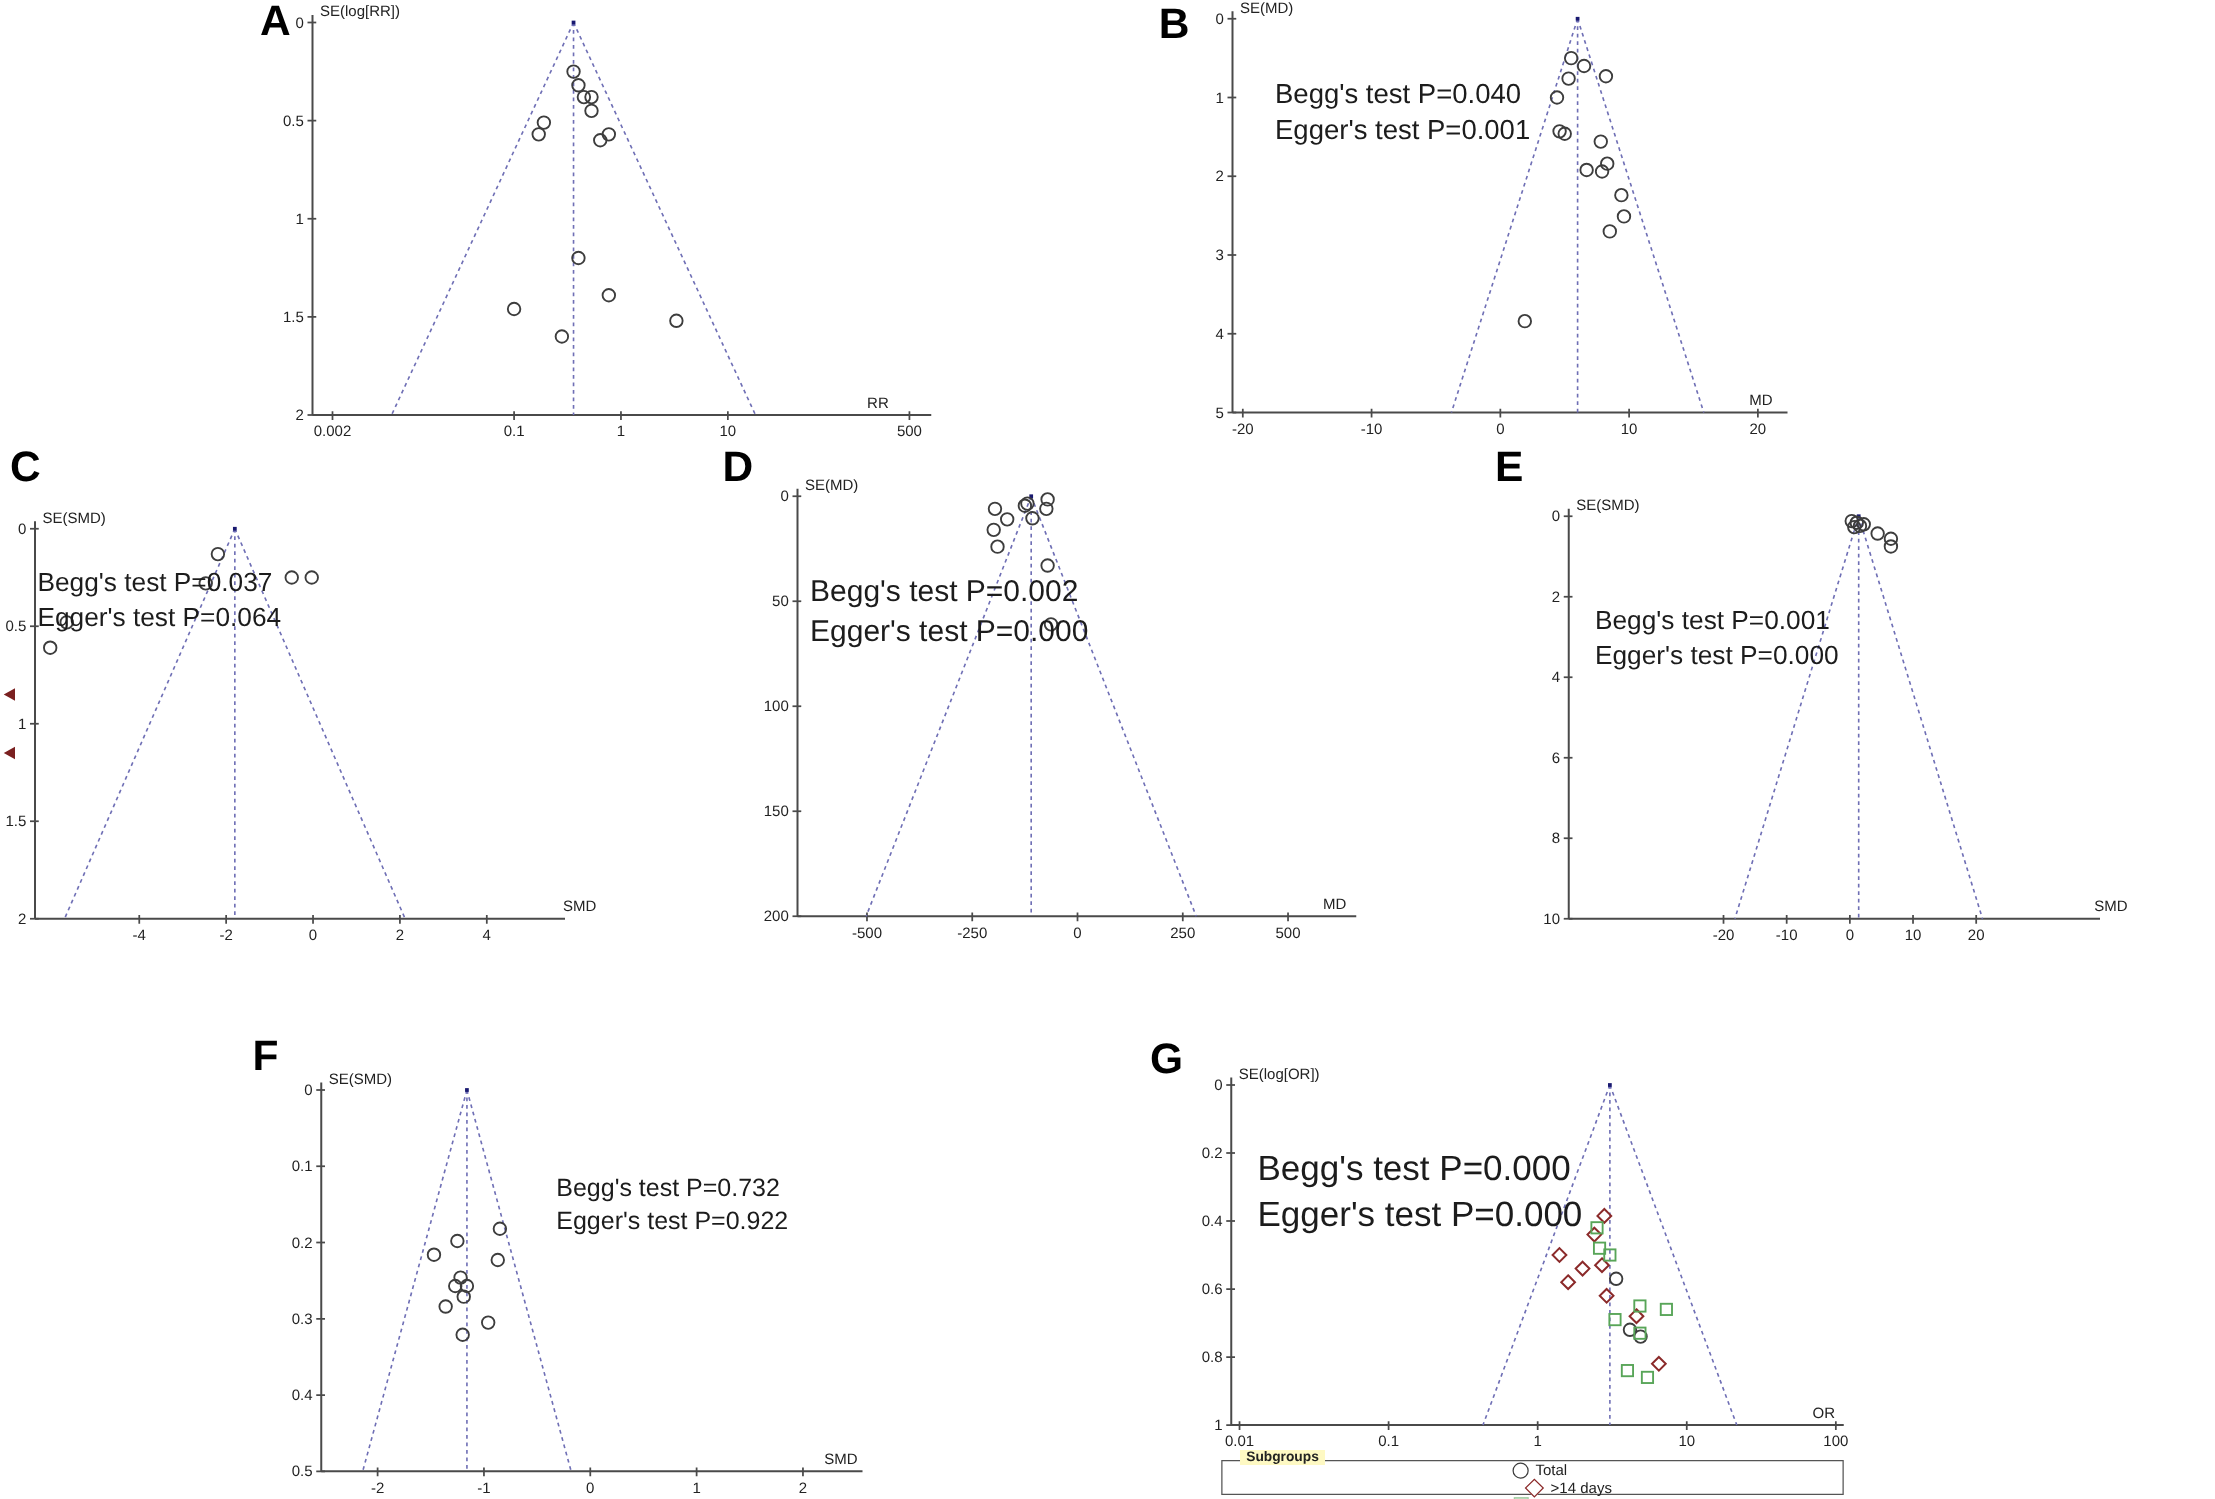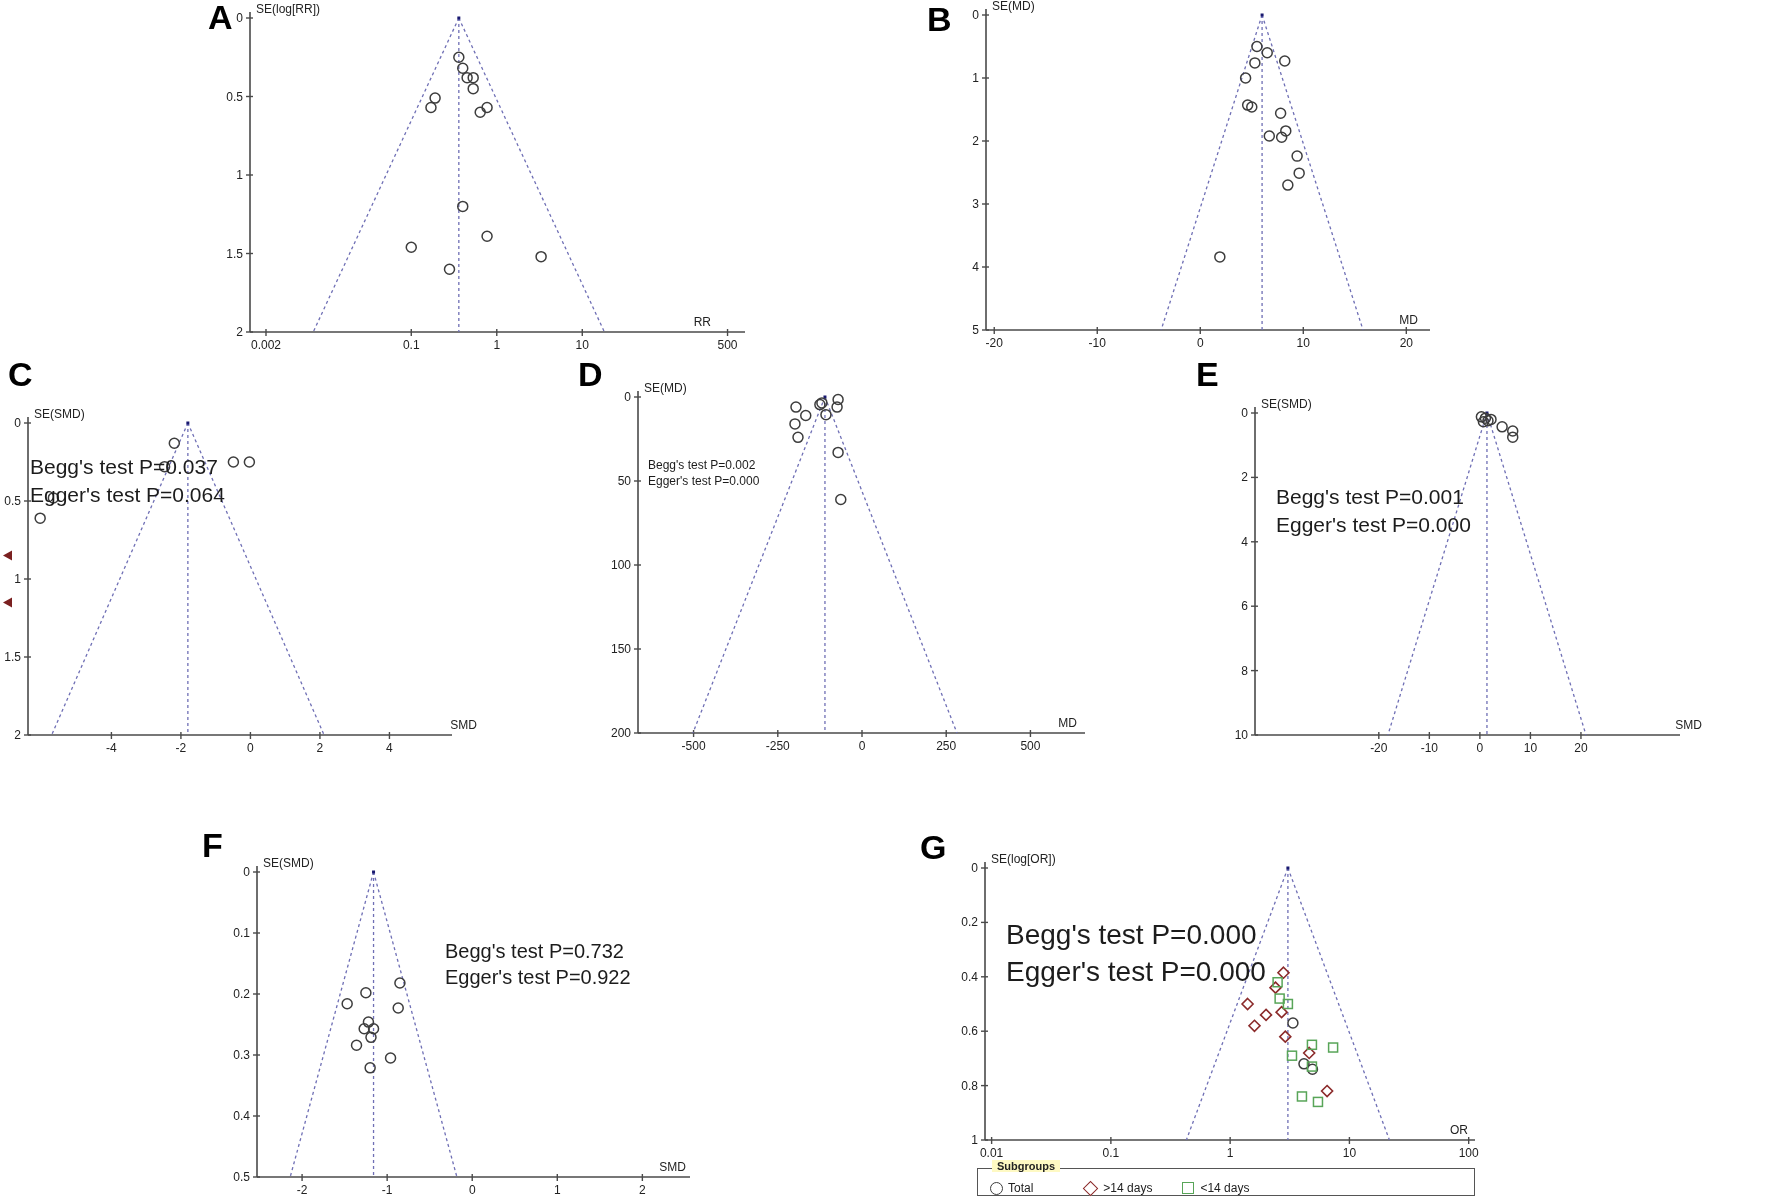--- a/index.html
+++ b/index.html
@@ -6,21 +6,21 @@
   .figure{position:relative;width:1772px;height:1199px;background:#ffffff;
           font-family:"Liberation Sans", sans-serif;overflow:hidden;}
   .panel{position:absolute;}
   .panel-letter{position:absolute;font-weight:bold;font-size:34px;color:#000;line-height:1;}
   .anno{position:absolute;color:#1c1c1c;line-height:1.32;white-space:nowrap;}
   .plot-svg{position:absolute;left:0;top:0;overflow:visible;}
   
   .legend-box{position:absolute;border:1.5px solid #555;background:#fff;}
   .legend-title{position:absolute;top:-9px;left:14px;background:#fef9c3;padding:0 5px;
                 font-size:11px;font-weight:bold;color:#222;}
-  .legend-items{display:flex;align-items:flex-end;height:100%;padding-left:8px;}
+  .legend-items{display:flex;align-items:center;height:100%;padding-left:8px;flex-direction:column;}
   .legend-item{display:flex;align-items:center;font-size:12px;color:#222;}
   .lg-circle{width:11px;height:11px;border:1.6px solid #3d3d3d;border-radius:50%;
              display:inline-block;margin-right:5px;background:#fff;}
   .lg-diamond{width:9px;height:9px;border:1.6px solid #8b2a2a;transform:rotate(45deg);
               display:inline-block;margin-right:7px;background:#fff;}
   .lg-square{width:10px;height:10px;border:1.6px solid #58a558;display:inline-block;
              margin-right:6px;background:#fff;}
   .m-total{margin-left:4px;} .m-ge{margin-left:52px;} .m-lt{margin-left:30px;}
 </style>
 </head>
@@ -118,20 +118,24 @@
         <circle cx="326.7819025522042" cy="106.97999999999999" r="5" fill="none" stroke="#3d3d3d" stroke-width="1.5"></circle>
         <circle cx="355.6264501160093" cy="113.28" r="5" fill="none" stroke="#3d3d3d" stroke-width="1.5"></circle>
         <circle cx="344.2946635730858" cy="135.96" r="5" fill="none" stroke="#3d3d3d" stroke-width="1.5"></circle>
         <circle cx="356.6566125290023" cy="137.22" r="5" fill="none" stroke="#3d3d3d" stroke-width="1.5"></circle>
         <circle cx="360.77726218097445" cy="130.92000000000002" r="5" fill="none" stroke="#3d3d3d" stroke-width="1.5"></circle>
         <circle cx="372.10904872389796" cy="156.12000000000003" r="5" fill="none" stroke="#3d3d3d" stroke-width="1.5"></circle>
         <circle cx="374.16937354988397" cy="173.13" r="5" fill="none" stroke="#3d3d3d" stroke-width="1.5"></circle>
         <circle cx="362.8375870069606" cy="185.10000000000002" r="5" fill="none" stroke="#3d3d3d" stroke-width="1.5"></circle>
         <circle cx="294.84686774941997" cy="256.92" r="5" fill="none" stroke="#3d3d3d" stroke-width="1.5"></circle>
       </svg>
+    <div class="anno" style="left:95px;top:60px;font-size:22px;">
+      <div>Begg's test P=0.040</div>
+      <div>Egger's test P=0.001</div>
+    </div>
   </div>
 
   <div class="panel" style="left:0;top:355px;width:510px;height:400px;">
     <div class="panel-letter" style="left:8px;top:2px;">C</div>
     <svg class="plot-svg" width="510" height="400">
         <line x1="28" y1="62" x2="28" y2="380" stroke="#4a4a4a" stroke-width="1.6"></line>
         <line x1="28" y1="380" x2="452" y2="380" stroke="#4a4a4a" stroke-width="1.6"></line>
         <line x1="111.4098360655738" y1="377" x2="111.4098360655738" y2="384" stroke="#4a4a4a" stroke-width="1.4"></line>
         <text x="111.4098360655738" y="397" text-anchor="middle" font-size="12" fill="#222">-4</text>
         <line x1="180.91803278688528" y1="377" x2="180.91803278688528" y2="384" stroke="#4a4a4a" stroke-width="1.4"></line>
@@ -209,21 +213,21 @@
         <circle cx="224.9721175584024" cy="68.88" r="5" fill="none" stroke="#3d3d3d" stroke-width="1.5"></circle>
         <circle cx="228.00376789751317" cy="82.32" r="5" fill="none" stroke="#3d3d3d" stroke-width="1.5"></circle>
         <circle cx="251.9201205727204" cy="47.88" r="5" fill="none" stroke="#3d3d3d" stroke-width="1.5"></circle>
         <circle cx="249.89902034664658" cy="49.56" r="5" fill="none" stroke="#3d3d3d" stroke-width="1.5"></circle>
         <circle cx="268.08892238131125" cy="44.52" r="5" fill="none" stroke="#3d3d3d" stroke-width="1.5"></circle>
         <circle cx="267.0783722682743" cy="52.08" r="5" fill="none" stroke="#3d3d3d" stroke-width="1.5"></circle>
         <circle cx="255.96232102486812" cy="59.64" r="5" fill="none" stroke="#3d3d3d" stroke-width="1.5"></circle>
         <circle cx="268.08892238131125" cy="97.44" r="5" fill="none" stroke="#3d3d3d" stroke-width="1.5"></circle>
         <circle cx="270.783722682743" cy="144.48000000000002" r="5" fill="none" stroke="#3d3d3d" stroke-width="1.5"></circle>
       </svg>
-    <div class="anno" style="left:78px;top:103px;font-size:12px;">
+    <div class="anno" style="left:78px;top:103px;font-size:24px;">
       <div>Begg's test P=0.002</div>
       <div>Egger's test P=0.000</div>
     </div>
   </div>
 
   <div class="panel" style="left:1190px;top:355px;width:582px;height:400px;">
     <div class="panel-letter" style="left:6px;top:2px;">E</div>
     <svg class="plot-svg" width="582" height="400">
         <line x1="65" y1="52" x2="65" y2="380" stroke="#4a4a4a" stroke-width="1.6"></line>
         <line x1="65" y1="380" x2="490" y2="380" stroke="#4a4a4a" stroke-width="1.6"></line>

